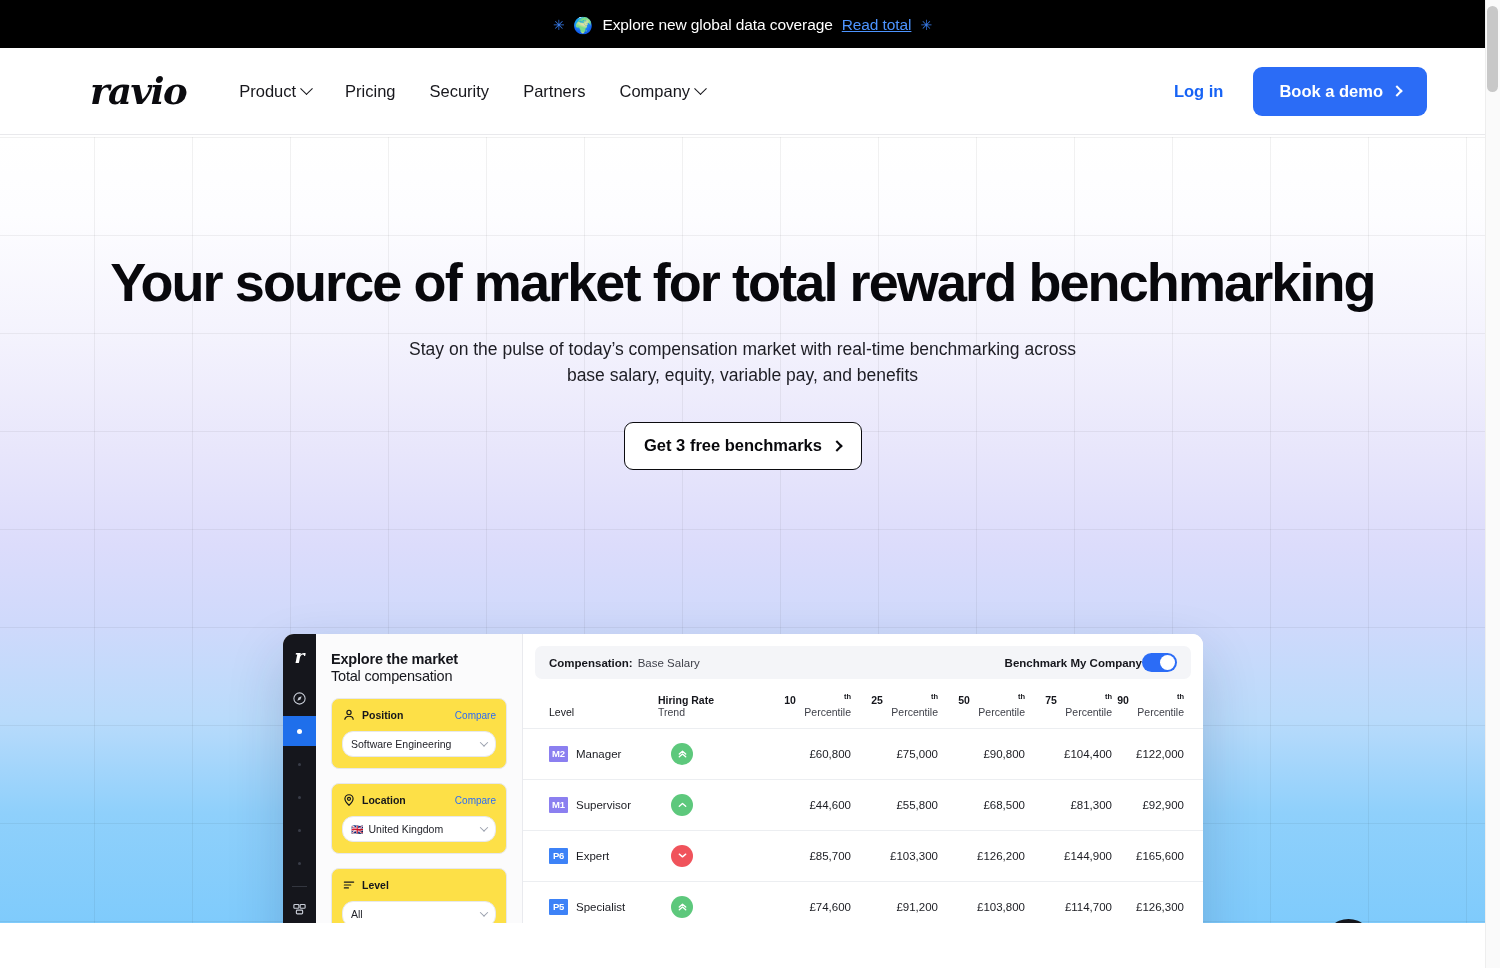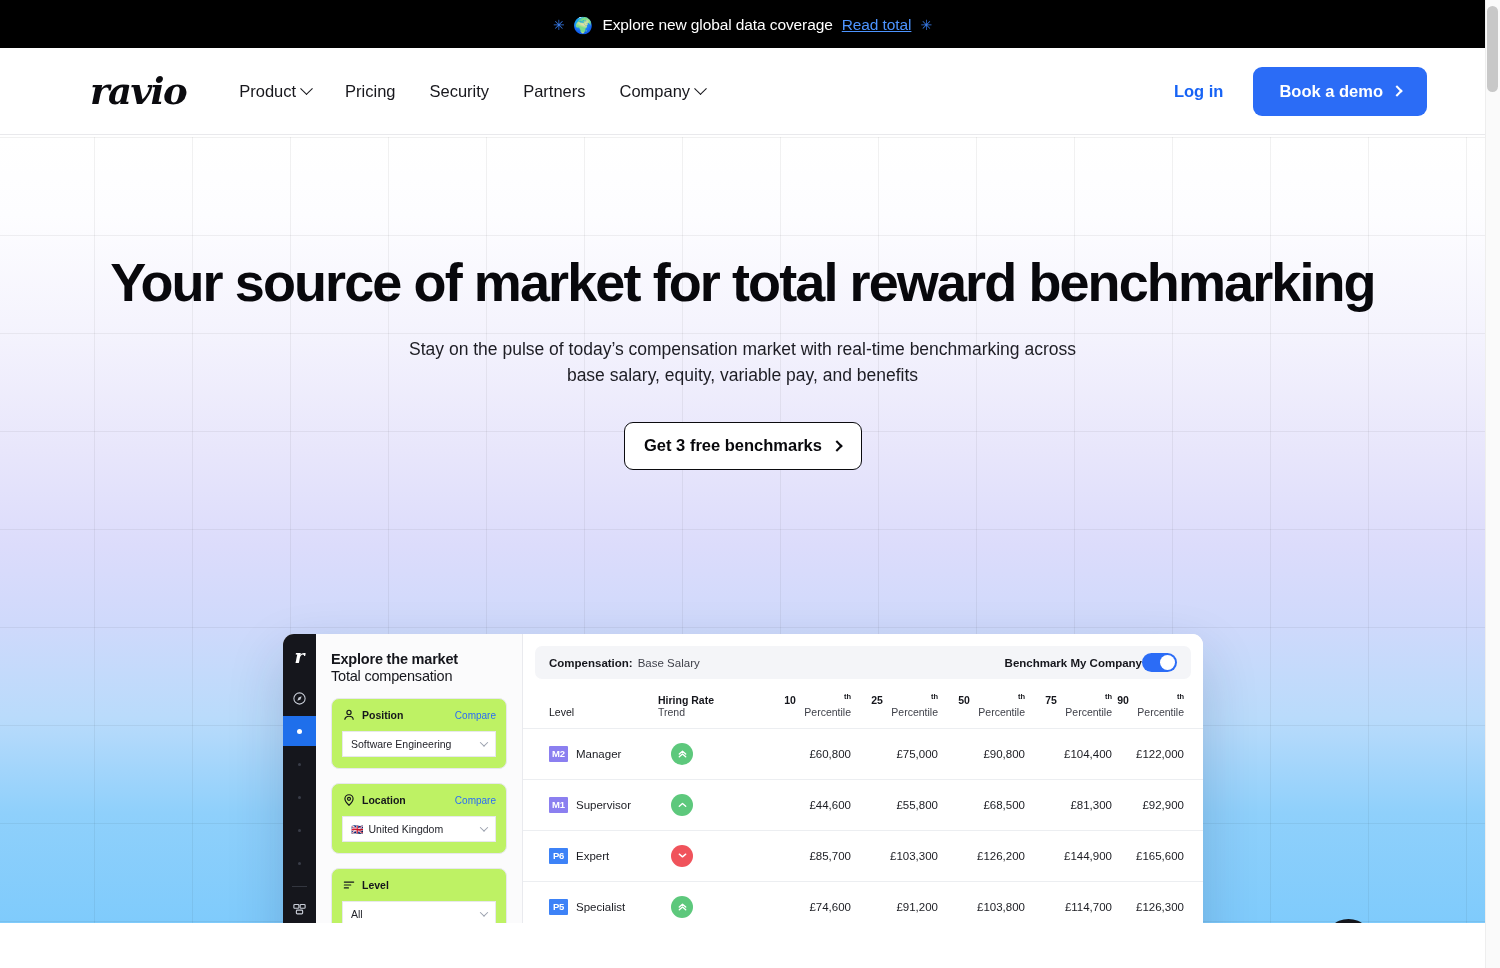--- a/index.html
+++ b/index.html
@@ -105,29 +105,29 @@
   .rail .dim { width:3px; height:3px; border-radius:50%; background:#3a3d48; }
   .rail .sep { width:15px; height:1px; background:#33363f; margin:5px 0 7px; }
 
   .leftpanel {
     width:207px; flex:0 0 207px; background:#fbfbfc;
     border-right:1px solid #e9eaee; padding:17px 15px 0 15px;
   }
   .lp-t1 { font-size:14.5px; font-weight:700; color:#15161c; letter-spacing:-.2px;}
   .lp-t2 { font-size:14.5px; font-weight:400; color:#15161c; letter-spacing:-.2px; margin-top:1px;}
   .filter {
-    margin-top:14px; background:#bef264; border:1px solid #e7e8ec; border-radius:8px;
+    margin-top:14px; background:#fde047; border:1px solid #e7e8ec; border-radius:8px;
     padding:9px 10px 11px;
   }
   .filter-head { display:flex; align-items:center; }
   .filter-head .ficon { width:14px; height:14px; margin-right:6px; color:#15161c; flex:0 0 14px;}
   .filter-label { font-size:10.5px; font-weight:700; color:#15161c; }
   .filter-compare { margin-left:auto; font-size:10px; color:#2b6cf6; cursor:pointer; }
   .select {
-    margin-top:9px; height:26px; border:1px solid #e7e8ec; border-radius:0;
+    margin-top:9px; height:26px; border:1px solid #e7e8ec; border-radius:11px;
     background:#fff; display:flex; align-items:center; padding:0 8px;
     font-size:10.5px; color:#23242b; cursor:pointer;
   }
   .select .dncar { margin-left:auto; width:6px; height:6px; border-right:1.3px solid #9aa0ad;
                    border-bottom:1.3px solid #9aa0ad; transform:rotate(45deg) translate(-1px,-1px); }
   .flag { margin-right:5px; font-size:10px; }
 
   .tablewrap { flex:1; background:#fff; padding:0; }
   .tbar {
     margin:12px 12px 0; height:33px; background:#f4f5f8; border-radius:7px;

